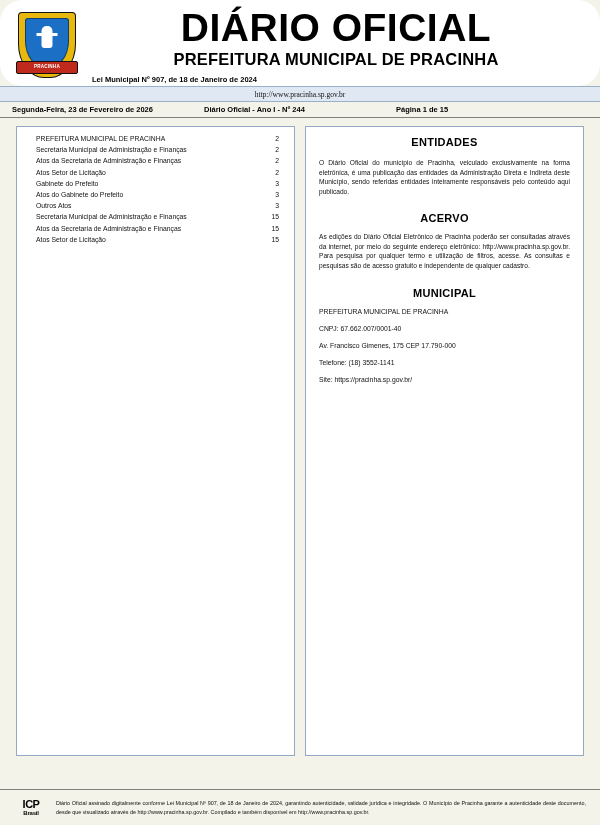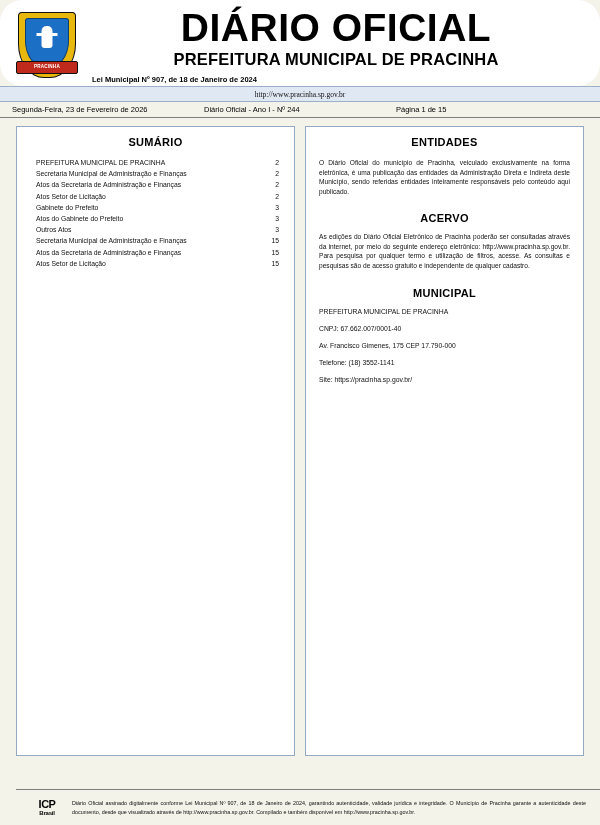--- a/index.html
+++ b/index.html
@@ -76,20 +76,21 @@
     color: #111;
     font-family: Liberation Serif, serif;
   }
   .infobar {
     display: flex;
     align-items: center;
     font-size: 7.5px;
     padding: 3px 12px 3px 12px;
     background: #f3f3e9;
     border-bottom: 1px solid #7f7f7f;
+    font-weight: bold;
   }
   .infobar .left { flex: 1 1 0; text-align: left; }
   .infobar .center { flex: 1 1 0; text-align: left; }
   .infobar .right { flex: 1 1 0; }
 
   
   .columns {
     display: flex;
     gap: 10px;
     padding: 8px 16px 0 16px;
@@ -149,21 +150,21 @@
   .ent-line {
     font-size: 6.8px;
     line-height: 1.5;
     margin: 0 4px 7px 4px;
     color: #111;
   }
 
   
   .footer {
     position: absolute;
-    left: 16px;
+    left: 0;
     right: 0;
     bottom: 0;
     height: 36px;
     display: flex;
     align-items: center;
     padding: 0 14px;
     box-sizing: border-box;
     border-top: 1px solid #7f7f7f;
     background: #f3f3e9;
   }
@@ -269,21 +270,20 @@
 
   <div class="infobar">
     <div class="left">Segunda-Feira, 23 de Fevereiro de 2026</div>
     <div class="center">Diário Oficial - Ano I - Nº 244</div>
     <div class="right">Página 1 de 15</div>
   </div>
 
   <div class="columns">
 
     <div class="col">
-      <div class="col-heading">SUMÁRIO</div>
       <div class="toc">
 
         <div class="toc-item">
           <span class="label">PREFEITURA MUNICIPAL DE PRACINHA</span>
           <span class="pg">2</span>
         </div>
         <div class="toc-item">
           <span class="label">Secretaria Municipal de Administração e Finanças</span>
           <span class="pg">2</span>
         </div>

